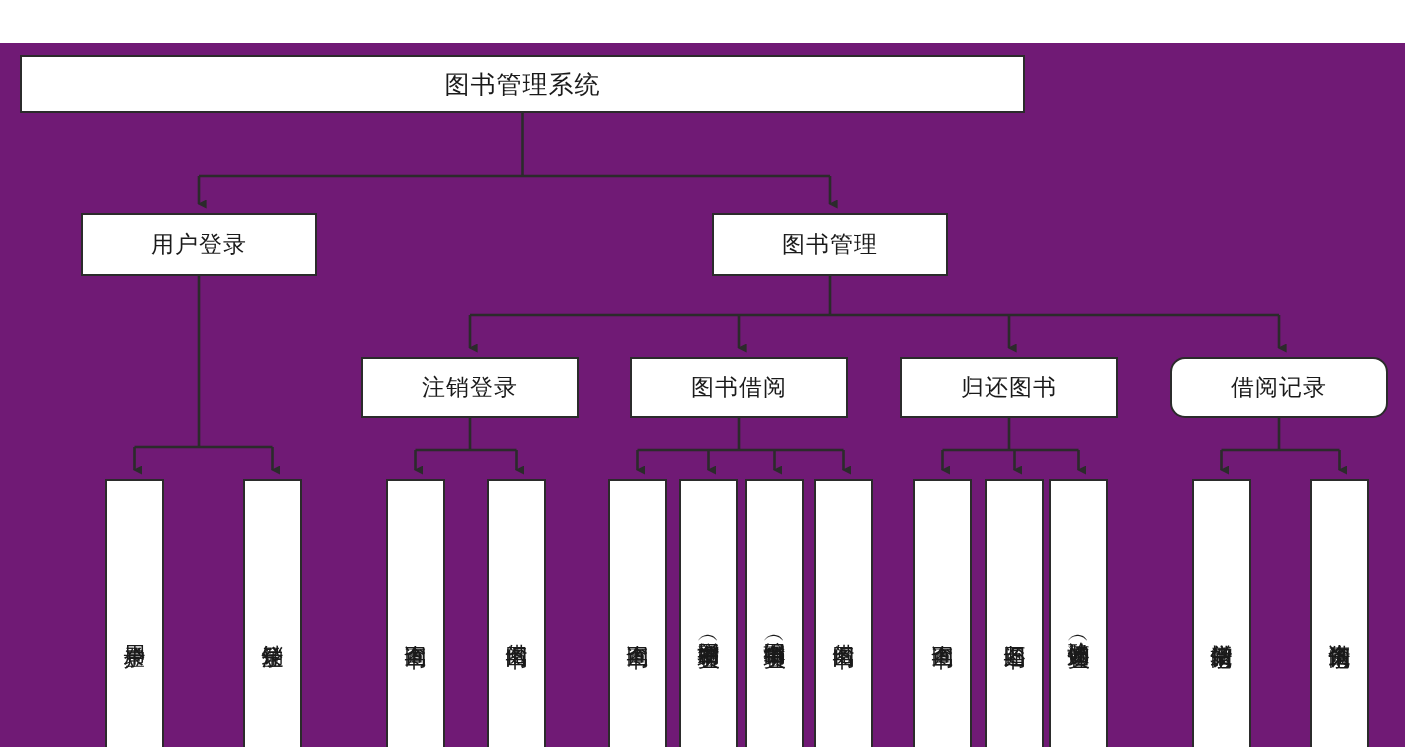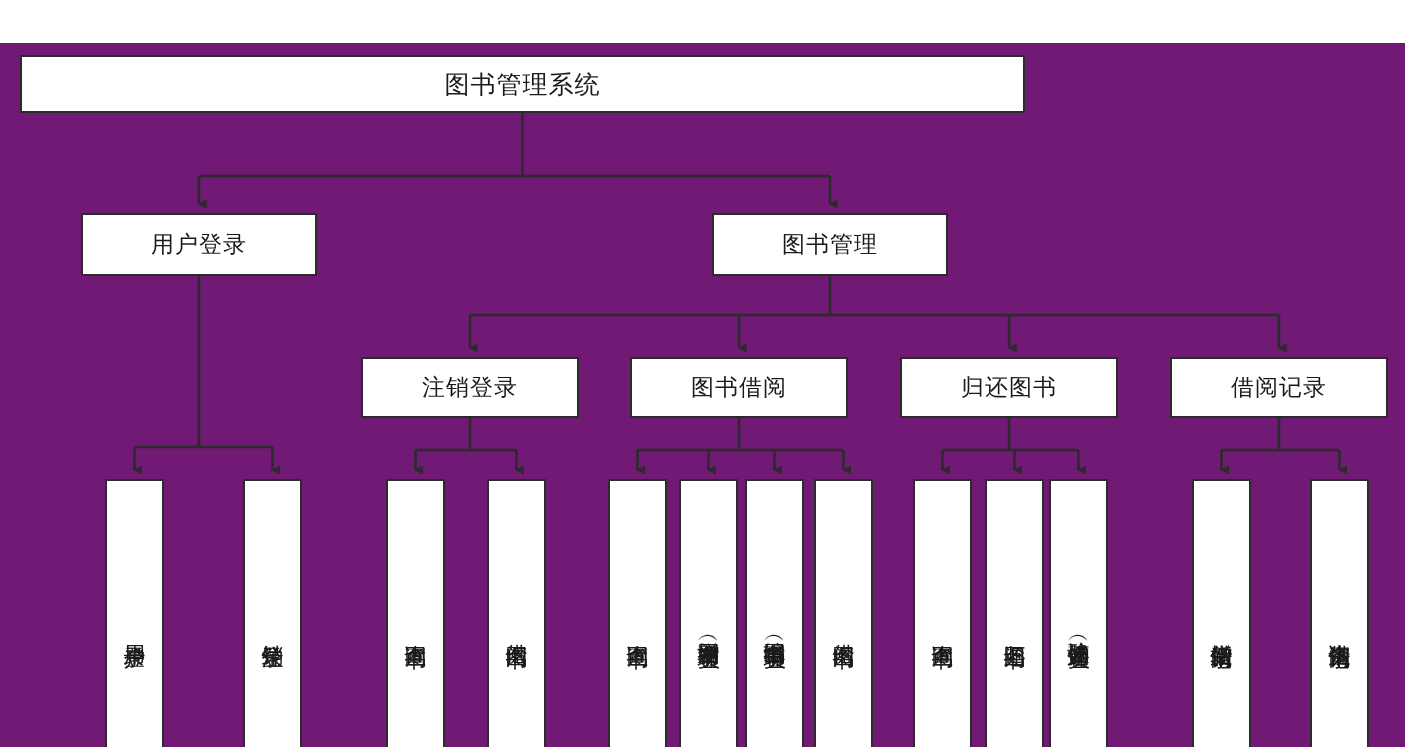--- a/index.html
+++ b/index.html
@@ -133,21 +133,21 @@
       </div>
       <div class="node node-h" style="left: 361px; top: 314px; width: 218px; height: 61px;">
         <span>注销登录</span>
       </div>
       <div class="node node-h" style="left: 630px; top: 314px; width: 218px; height: 61px; align-items: center;">
         <span>图书借阅</span>
       </div>
       <div class="node node-h" style="left: 900px; top: 314px; width: 218px; height: 61px;">
         <span>归还图书</span>
       </div>
-      <div class="node node-h" style="left: 1170px; top: 314px; width: 218px; height: 61px;">
+      <div class="node node-h" style="left: 1170px; top: 314px; width: 218px; height: 61px; border-radius: 15px;">
         <span>借阅记录</span>
       </div>
       <div class="node node-v" style="left: 105px; top: 436px; width: 59px; height: 299px;">
         <span>用户登录</span>
       </div>
       <div class="node node-v" style="left: 243px; top: 436px; width: 59px; height: 299px;">
         <span>注销登录</span>
       </div>
       <div class="node node-v" style="left: 386px; top: 436px; width: 59px; height: 299px;">
         <span>查询图书</span>

